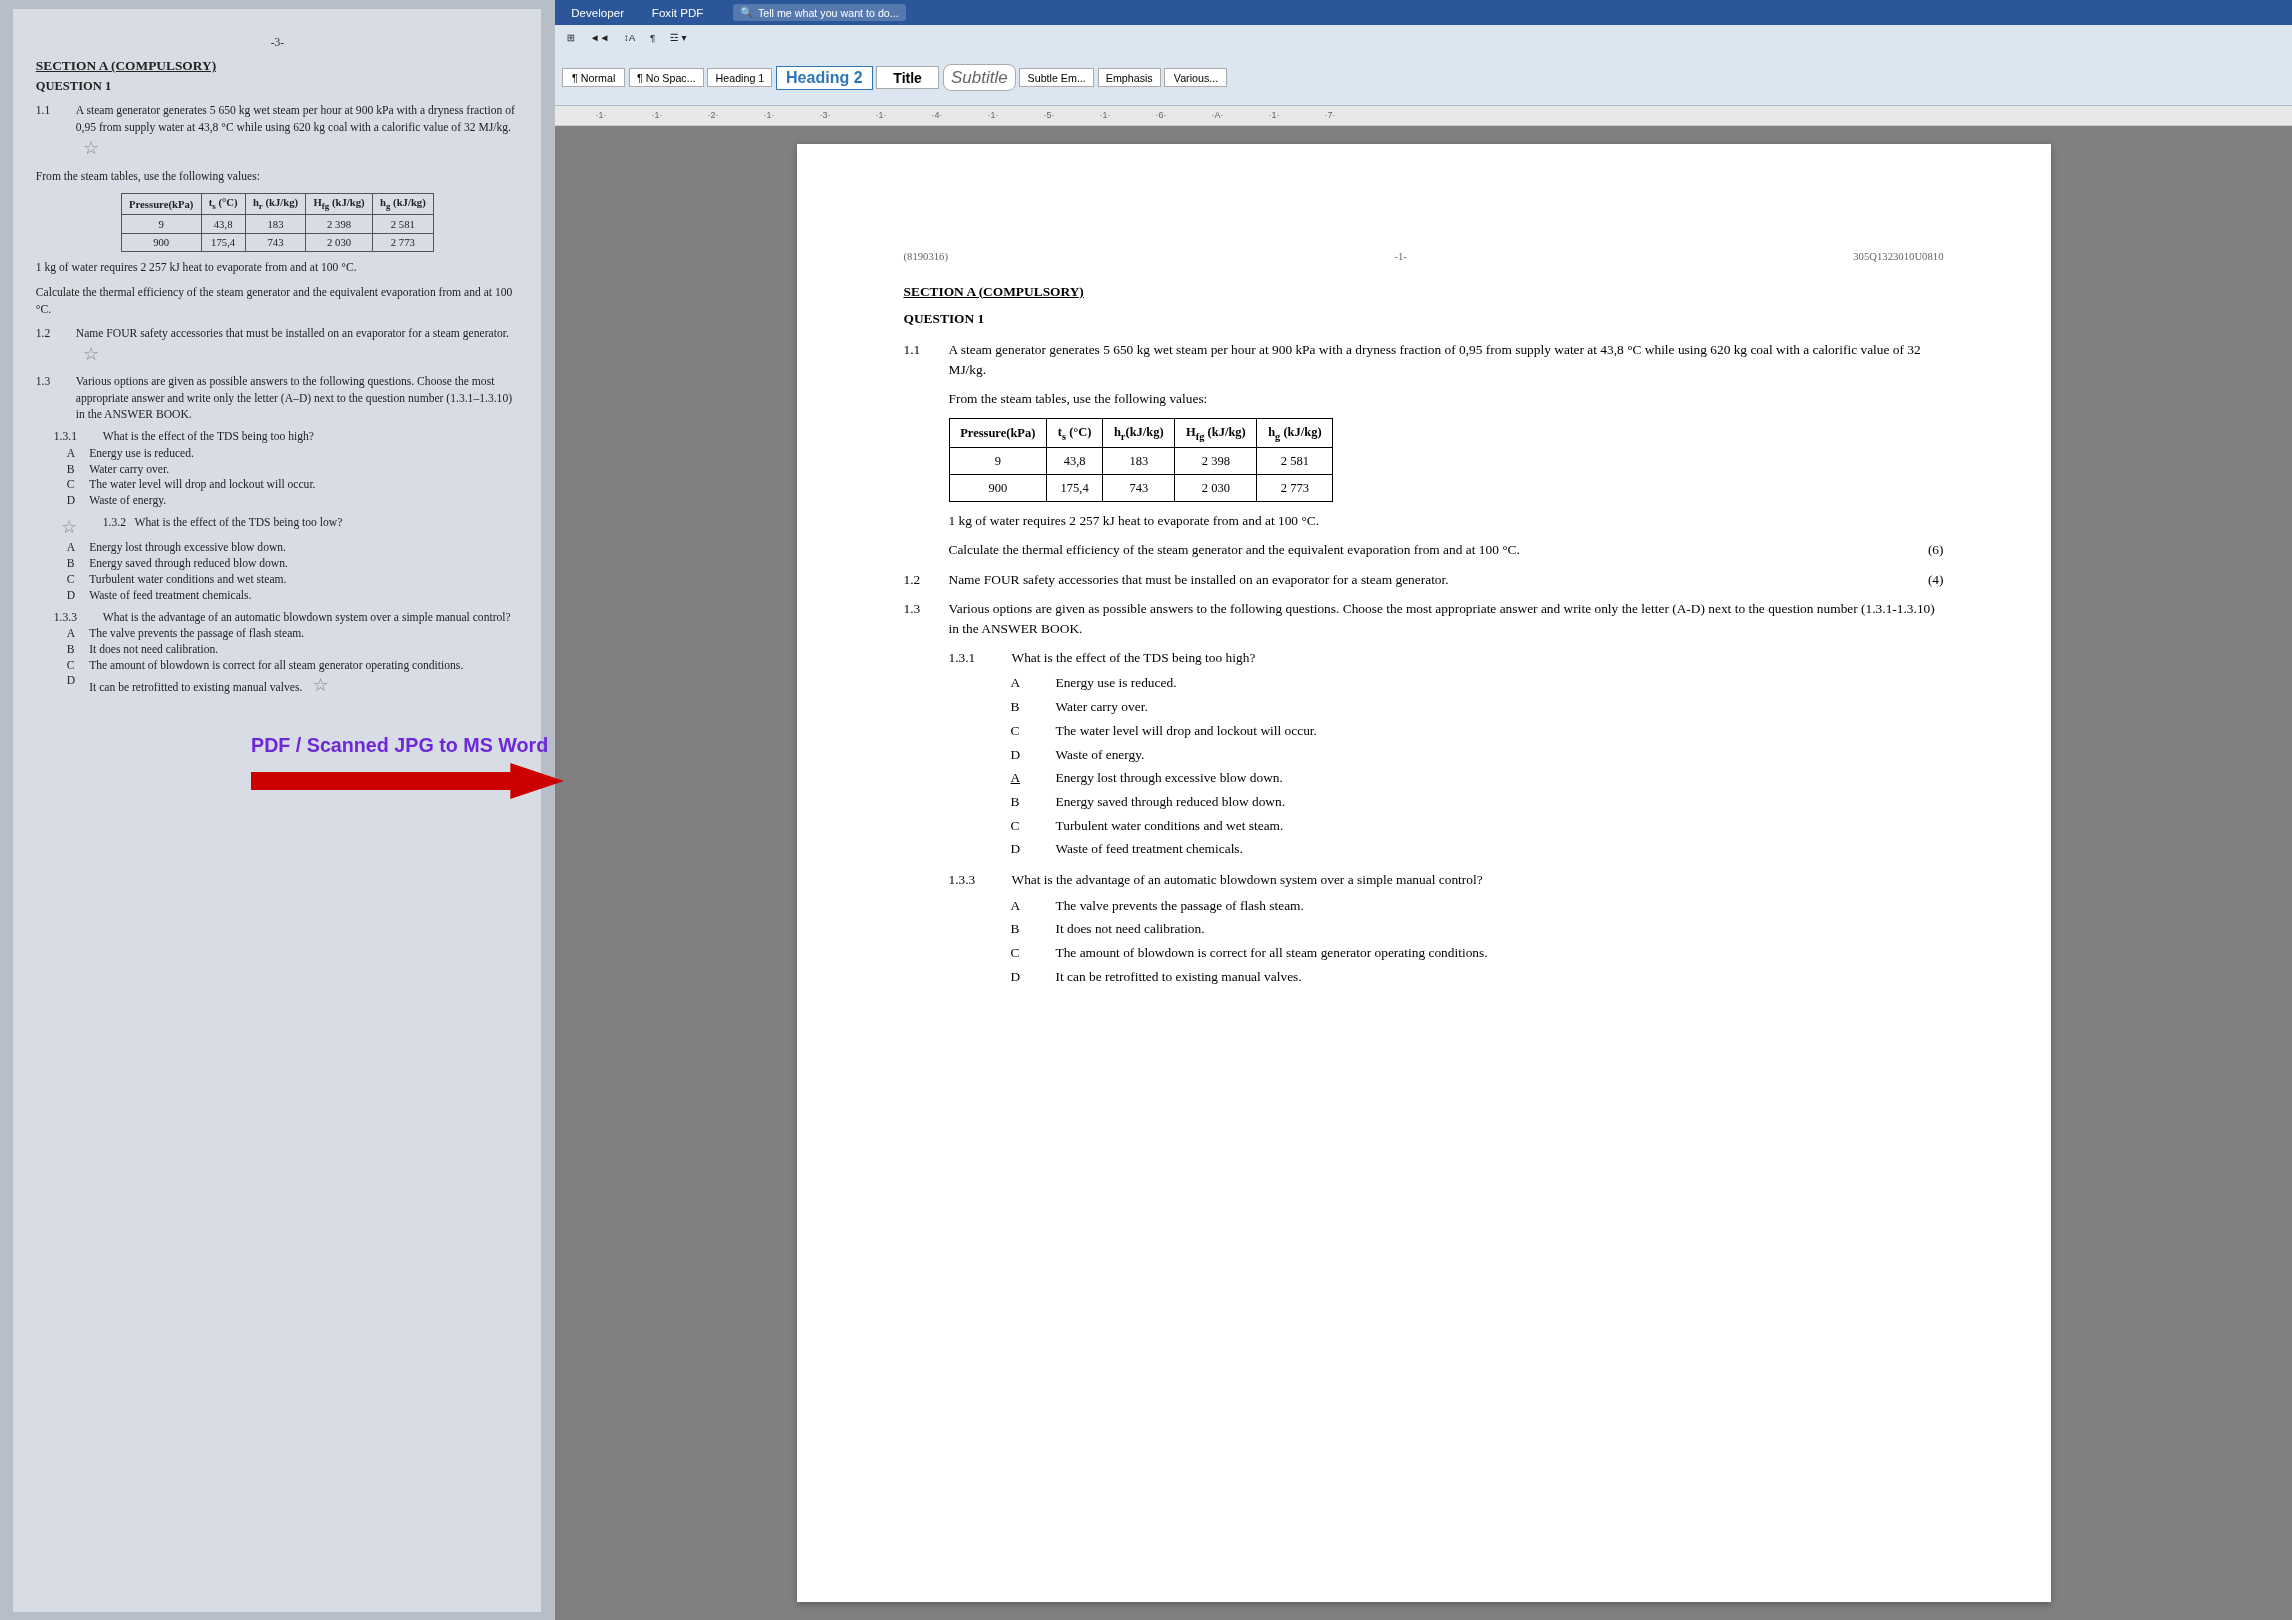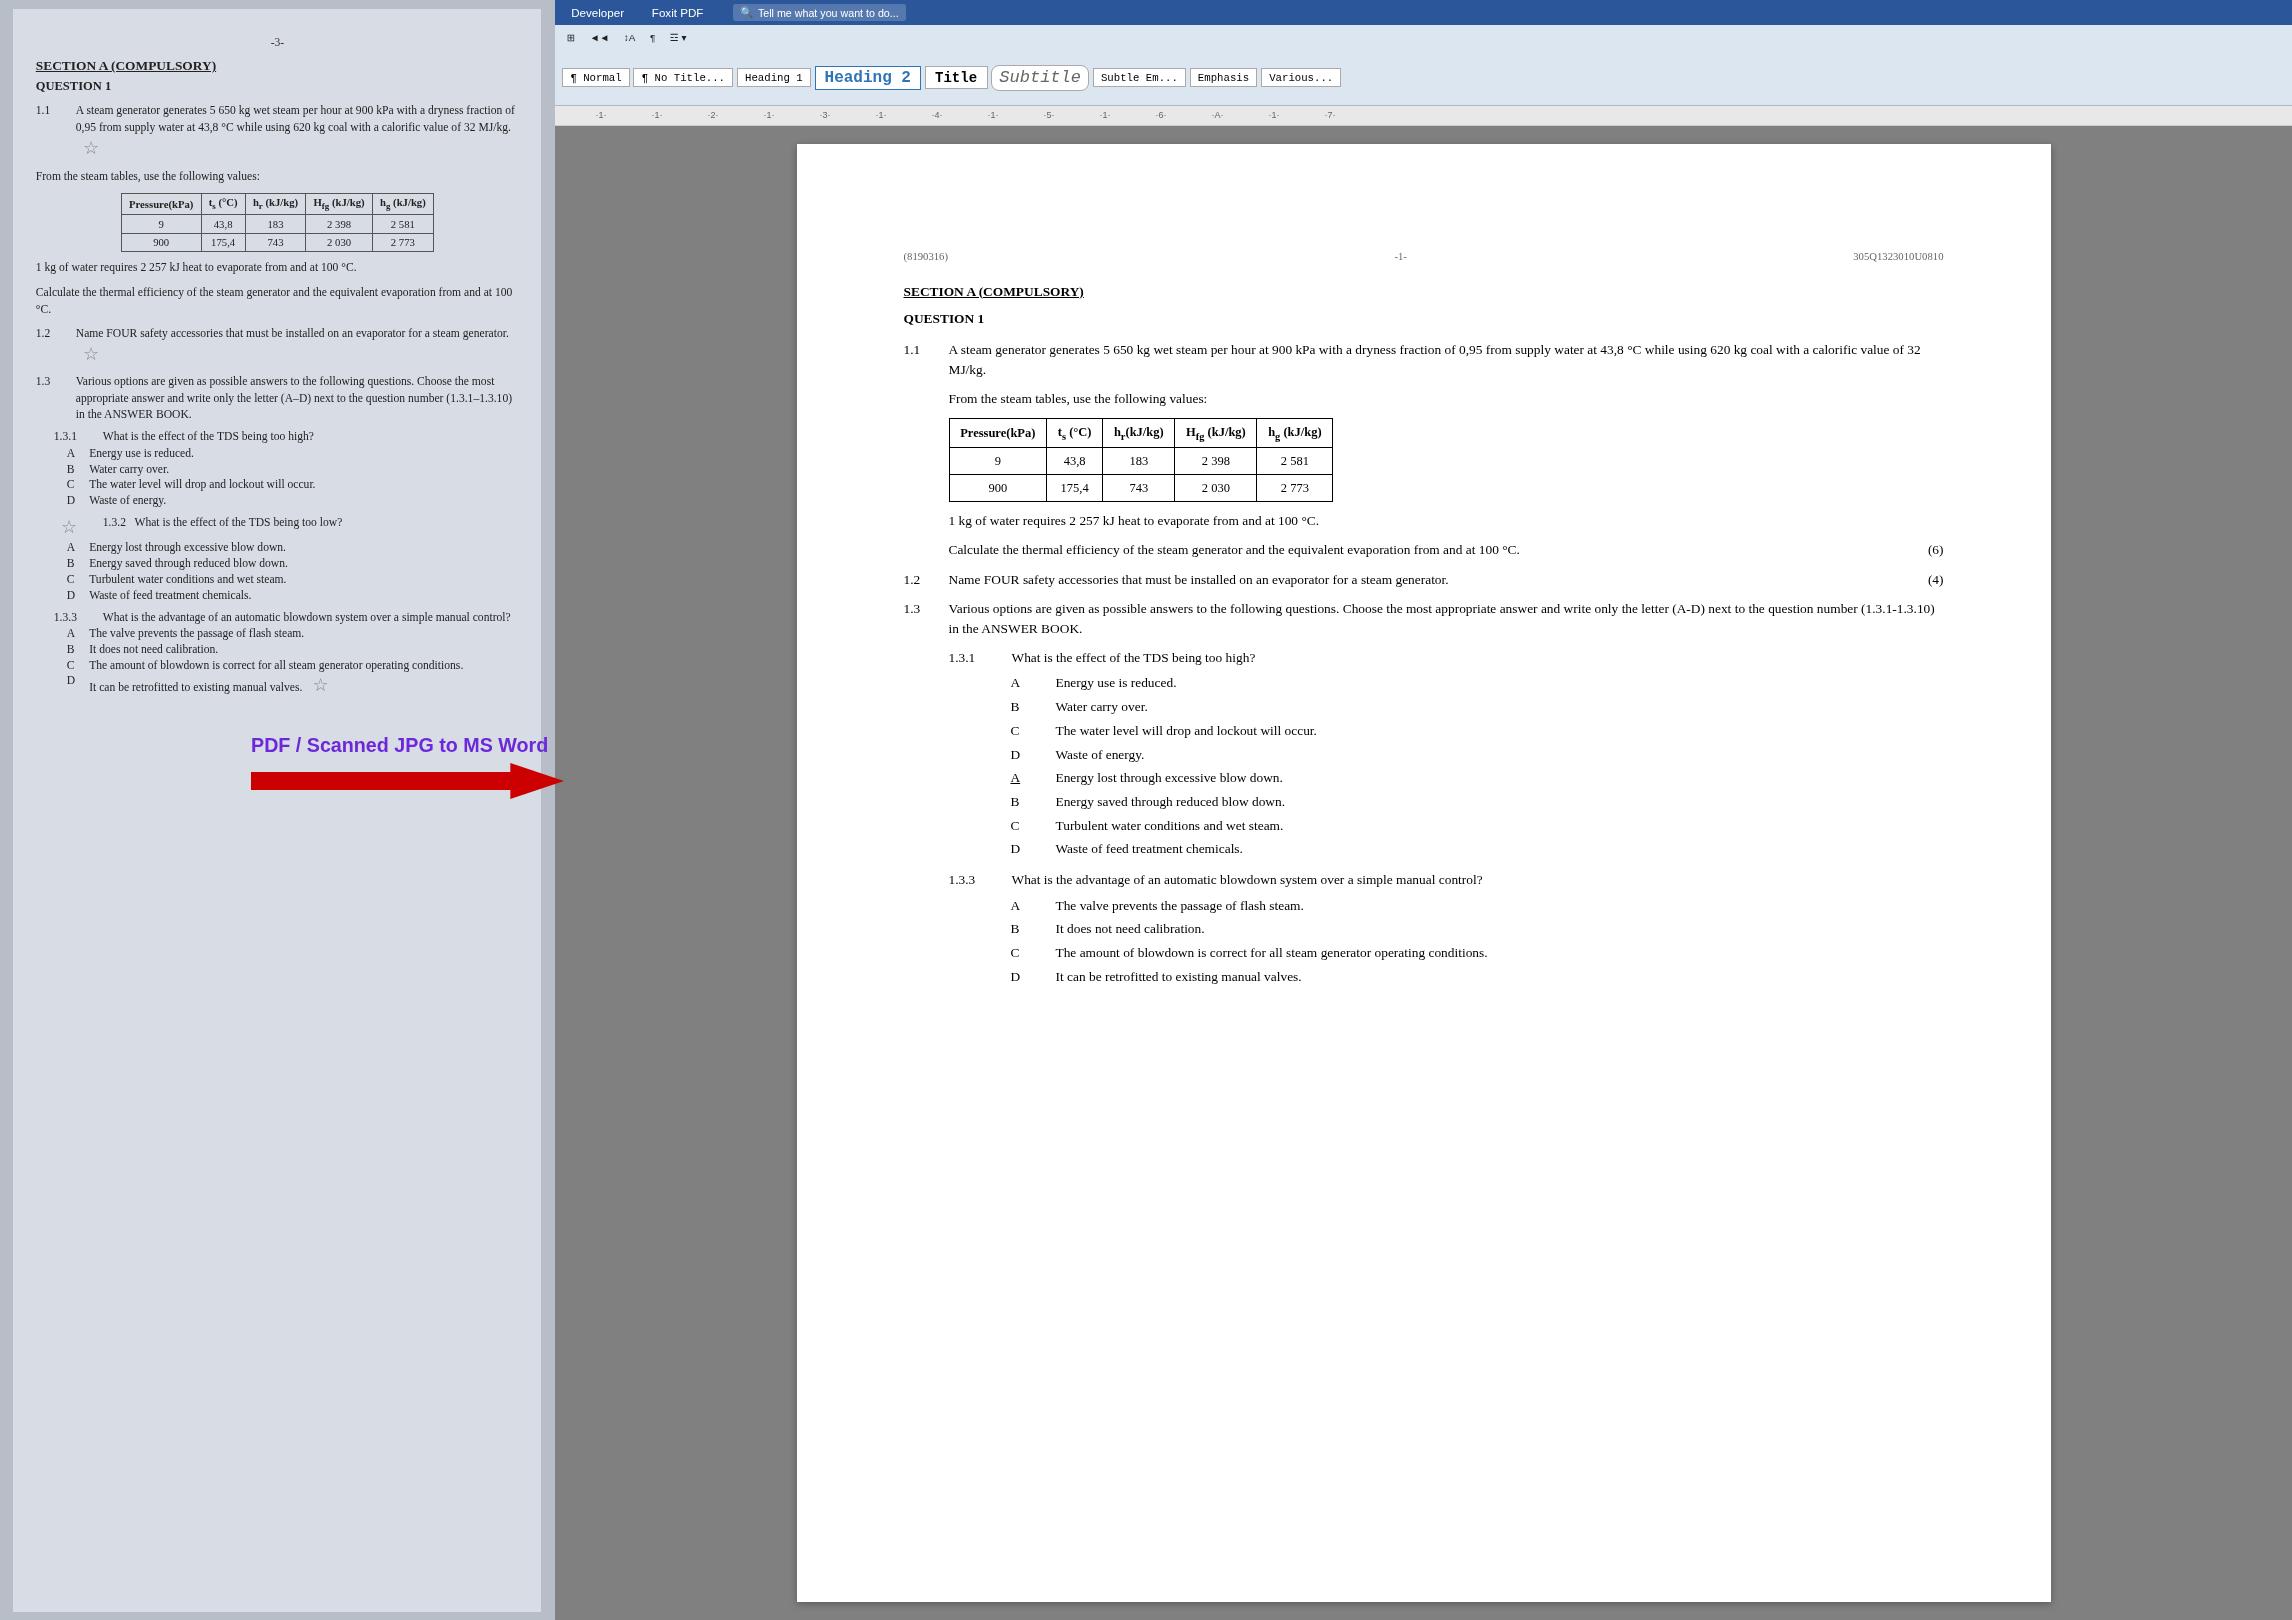--- a/index.html
+++ b/index.html
@@ -210,21 +210,21 @@
       gap: 3.6px;
       padding: 3.6px 0 0 0;
       flex: 1;
     }
 
     .style-box {
       background: white;
       border: 0.9px solid #aaa;
       padding: 2.7px 7.2px;
       font-size: 10.7px;
-      font-family: Liberation Mono, monospace;
+      font-family: Liberation Sans, sans-serif;
       min-width: 63px;
       text-align: center;
       cursor: pointer;
     }
 
     .style-box.heading2 {
       font-size: 16px;
       font-weight: bold;
       color: #2e75b6;
       border: 1.8px solid #2e75b6;
@@ -538,21 +538,21 @@
   <div class="ribbon2">
     <div class="ribbon2-row1">
       <button class="ribbon-btn">⊞</button>
       <button class="ribbon-btn">◄◄</button>
       <button class="ribbon-btn">↕A</button>
       <button class="ribbon-btn">¶</button>
       <button class="ribbon-btn">☲ ▾</button>
     </div>
     <div class="ribbon2-styles">
       <div class="style-box">¶ Normal</div>
-      <div class="style-box">¶ No Title...</div>
+      <div class="style-box">¶ No Spac...</div>
       <div class="style-box">Heading 1</div>
       <div class="style-box heading2">Heading 2</div>
       <div class="style-box title-style">Title</div>
       <div class="style-box subtitle-style">Subtitle</div>
       <div class="style-box">Subtle Em...</div>
       <div class="style-box">Emphasis</div>
       <div class="style-box">Various...</div>
     </div>
   </div>
 

